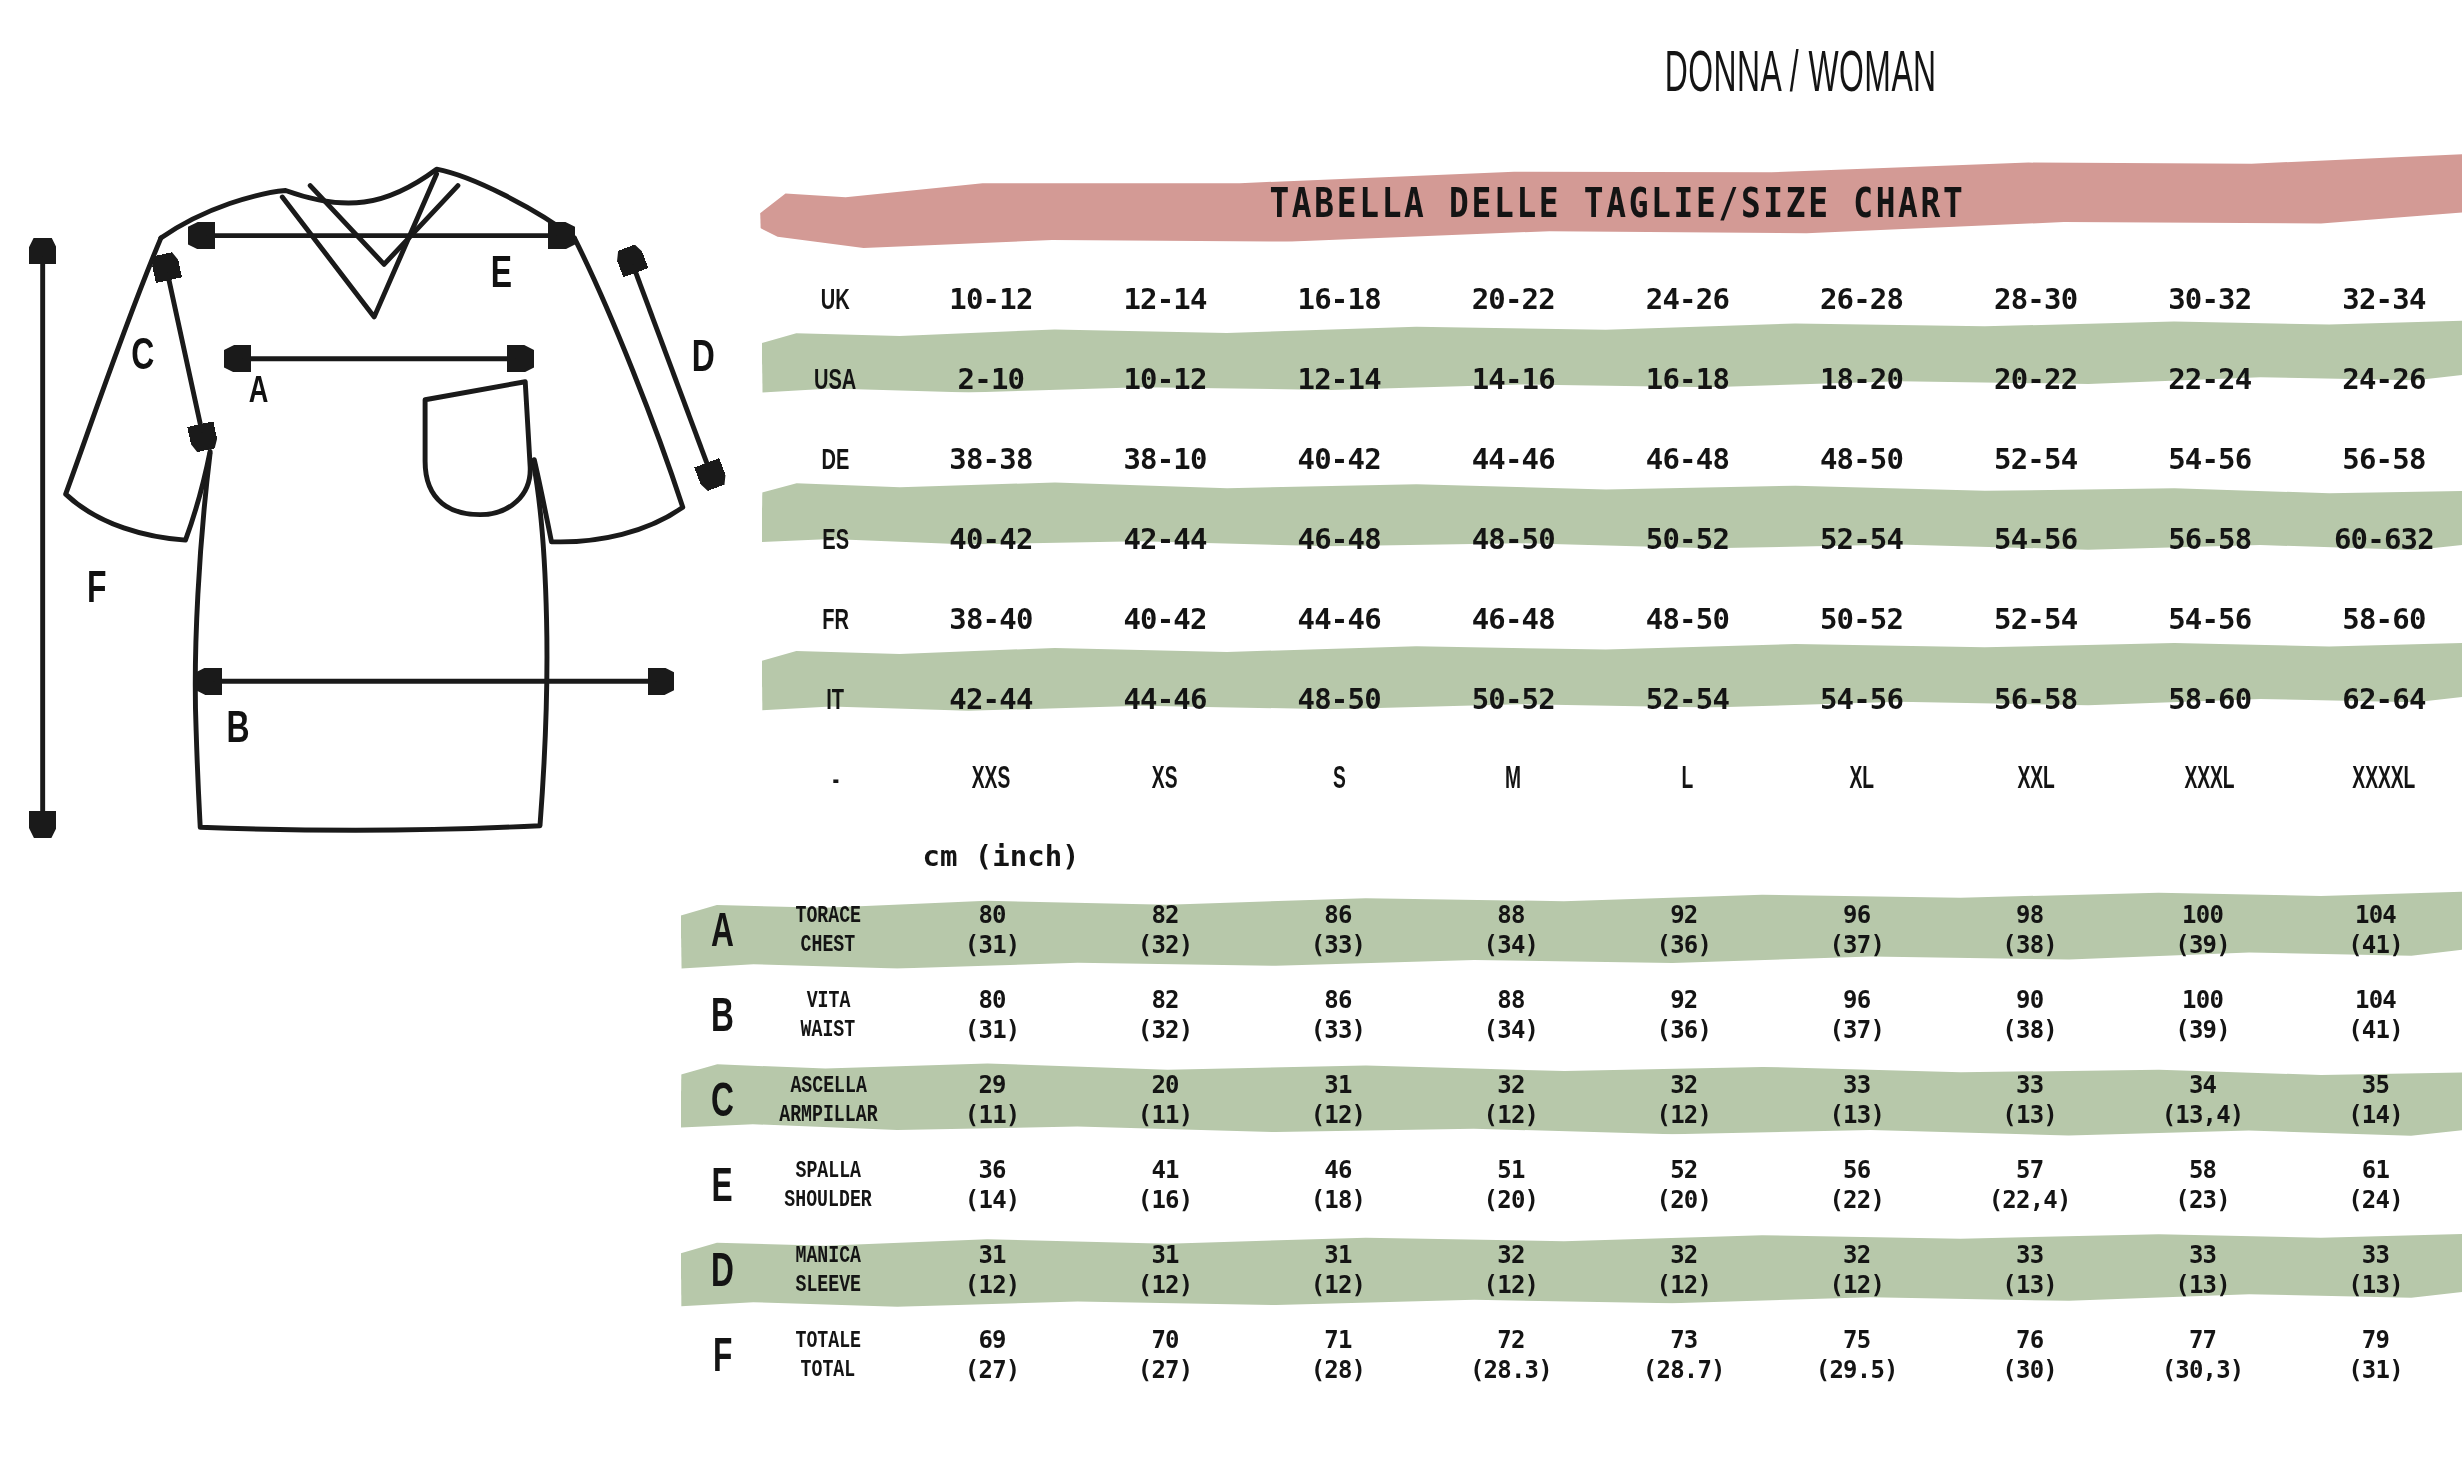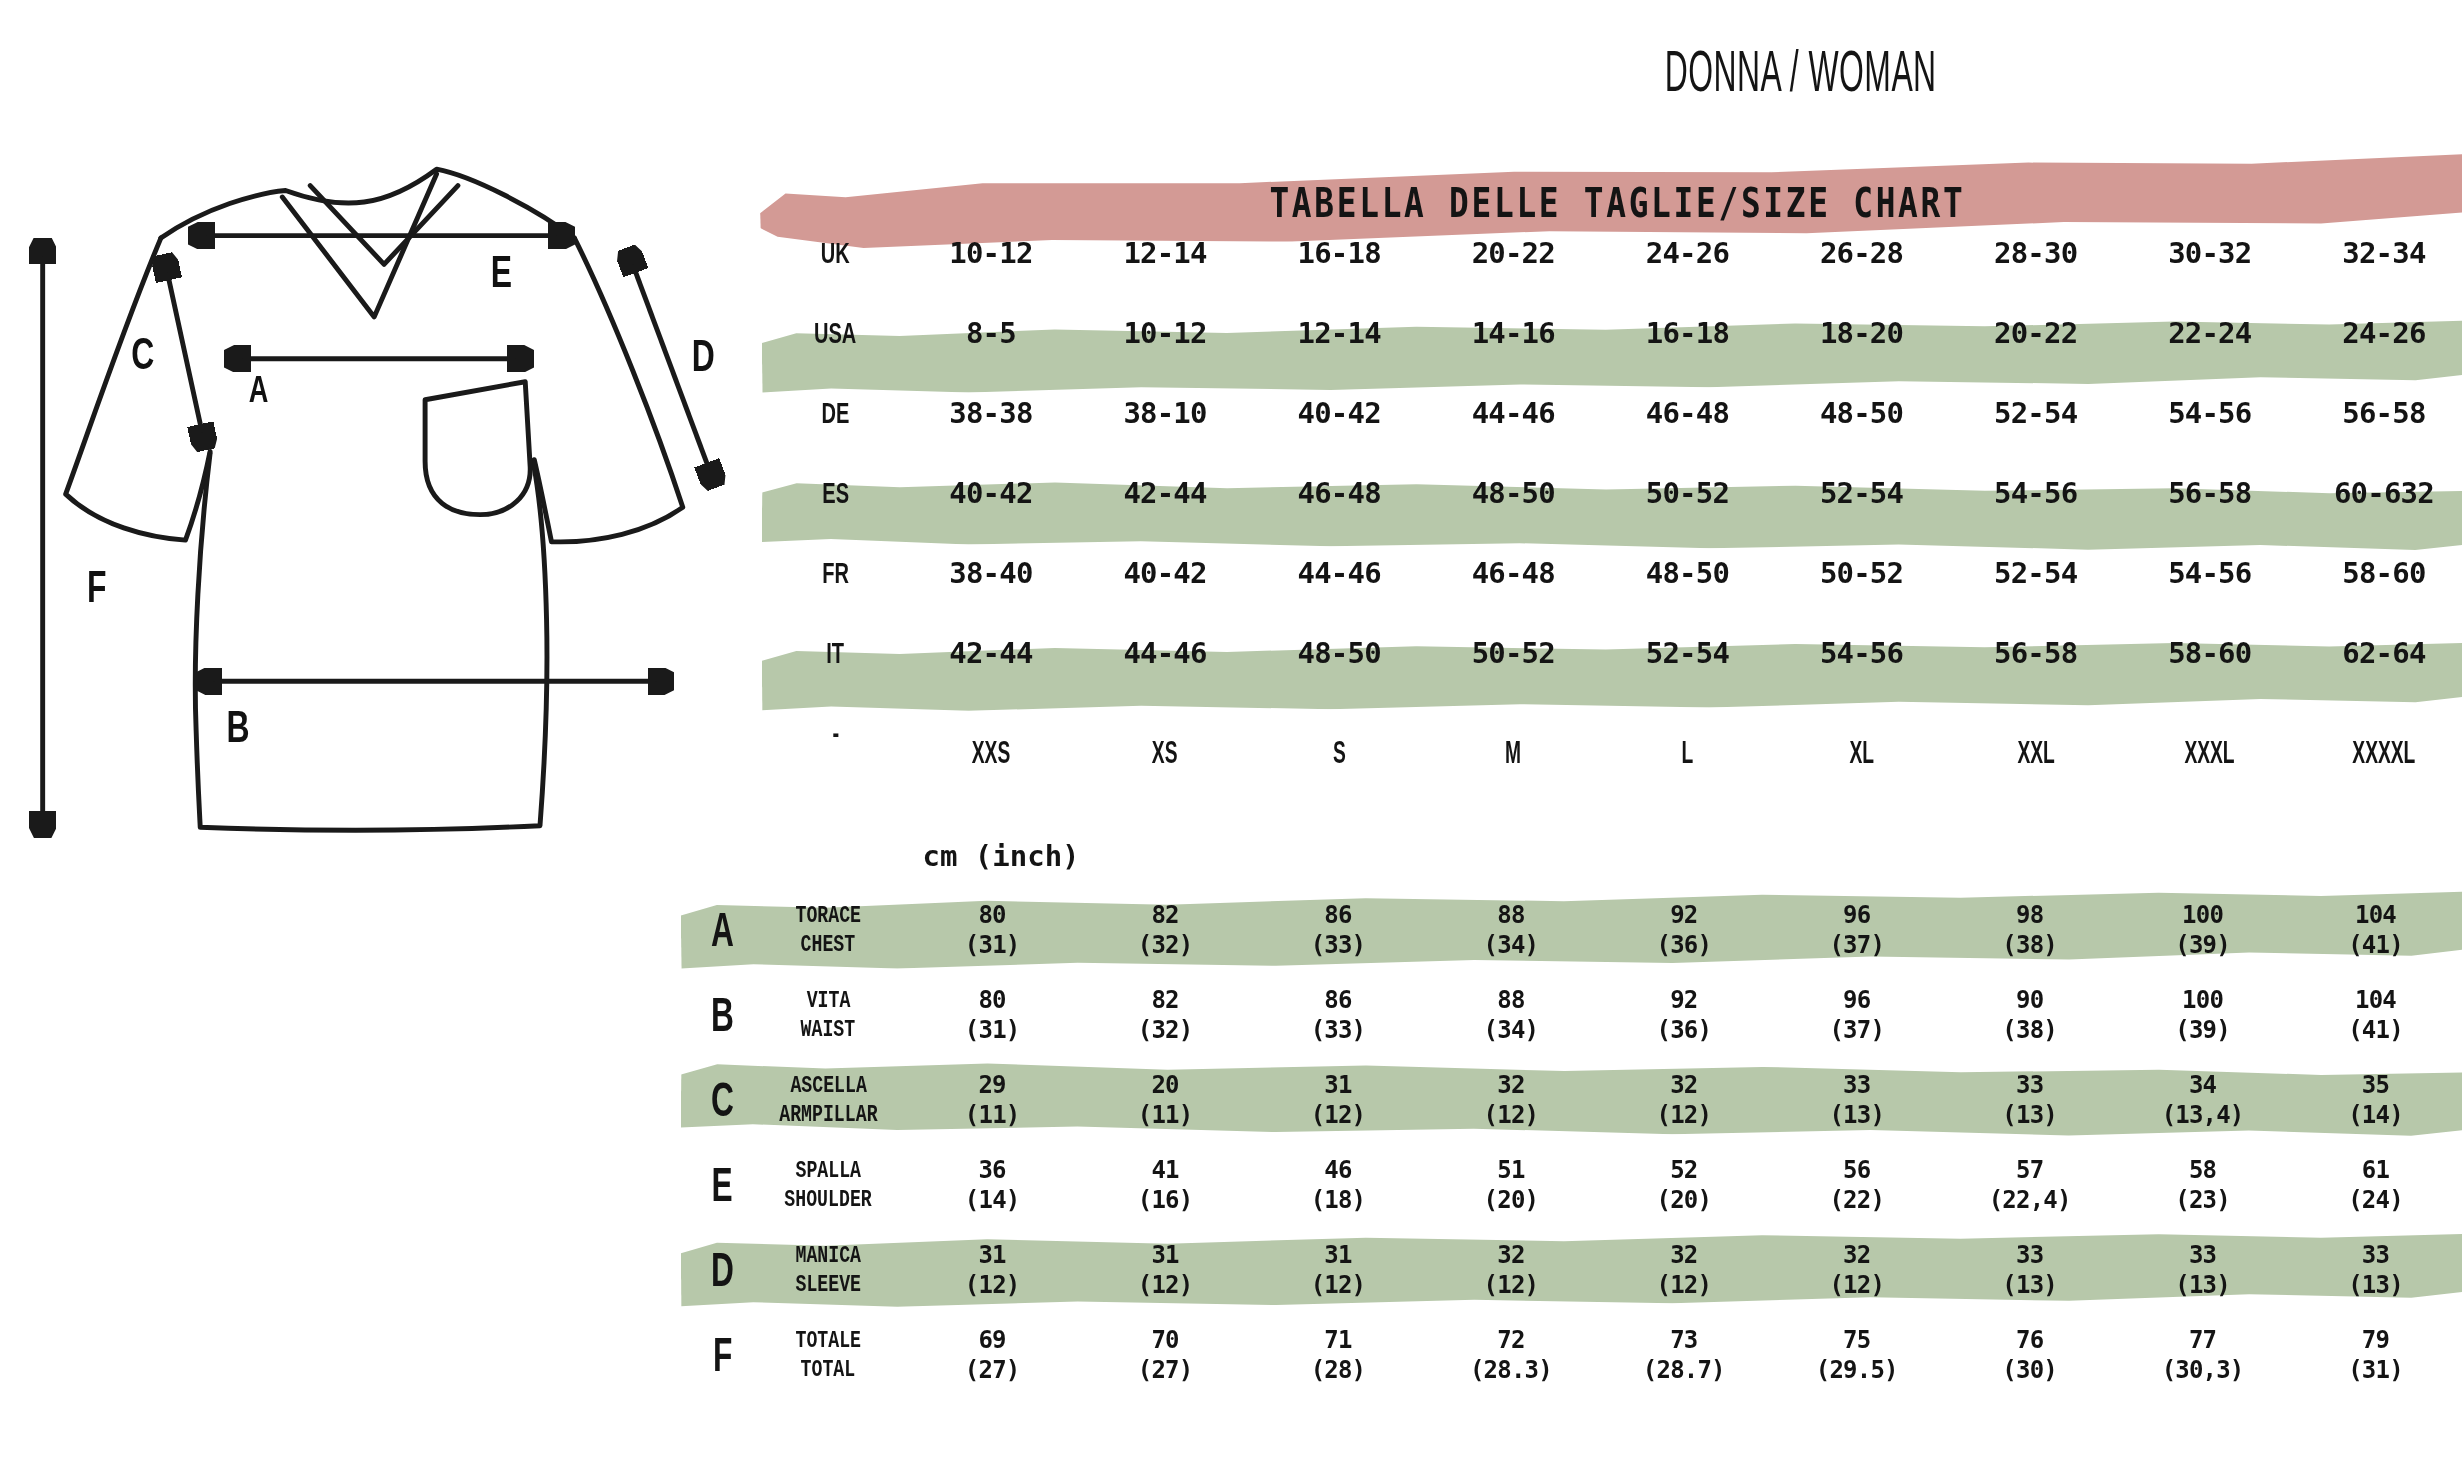--- a/index.html
+++ b/index.html
@@ -33,21 +33,21 @@
   .header-text{
     position:absolute;left:760px;top:167px;width:1715px;height:71px;
     display:flex;align-items:center;justify-content:center;
     font-size:40px;letter-spacing:3.3px;font-weight:700;
     font-family:"DejaVu Sans Mono",monospace;
   }
   .header-text .condX{transform:scaleX(0.82);}
 
   
   .conv{position:absolute;left:775px;top:236px;width:1688px;}
-  .conv-row{position:relative;height:80px;display:flex;align-items:flex-start;gap:16px;}
+  .conv-row{position:relative;height:80px;display:flex;align-items:flex-end;gap:16px;}
   .conv-label{
     position:relative;z-index:1;width:133px;text-align:center;
     font-size:29.5px;font-family:"Liberation Sans",sans-serif;font-weight:700;
   }
   .conv-cell{
     position:relative;z-index:1;width:174px;text-align:center;
     font-size:29px;font-weight:700;letter-spacing:-0.8px;
   }
   .conv-cell.sizes{
     font-family:"Liberation Sans",sans-serif;font-size:31px;letter-spacing:0;margin-top:19px;
@@ -150,21 +150,21 @@
       <div class="conv-cell">20-22</div>
       <div class="conv-cell">24-26</div>
       <div class="conv-cell">26-28</div>
       <div class="conv-cell">28-30</div>
       <div class="conv-cell">30-32</div>
       <div class="conv-cell">32-34</div>
     </div>
     <div class="conv-row">
       <div class="band rot0"></div>
       <div class="conv-label"><span class="condX">USA</span></div>
-      <div class="conv-cell">8-5</div>
+      <div class="conv-cell">2-10</div>
       <div class="conv-cell">10-12</div>
       <div class="conv-cell">12-14</div>
       <div class="conv-cell">14-16</div>
       <div class="conv-cell">16-18</div>
       <div class="conv-cell">18-20</div>
       <div class="conv-cell">20-22</div>
       <div class="conv-cell">22-24</div>
       <div class="conv-cell">24-26</div>
     </div>
     <div class="conv-row">

